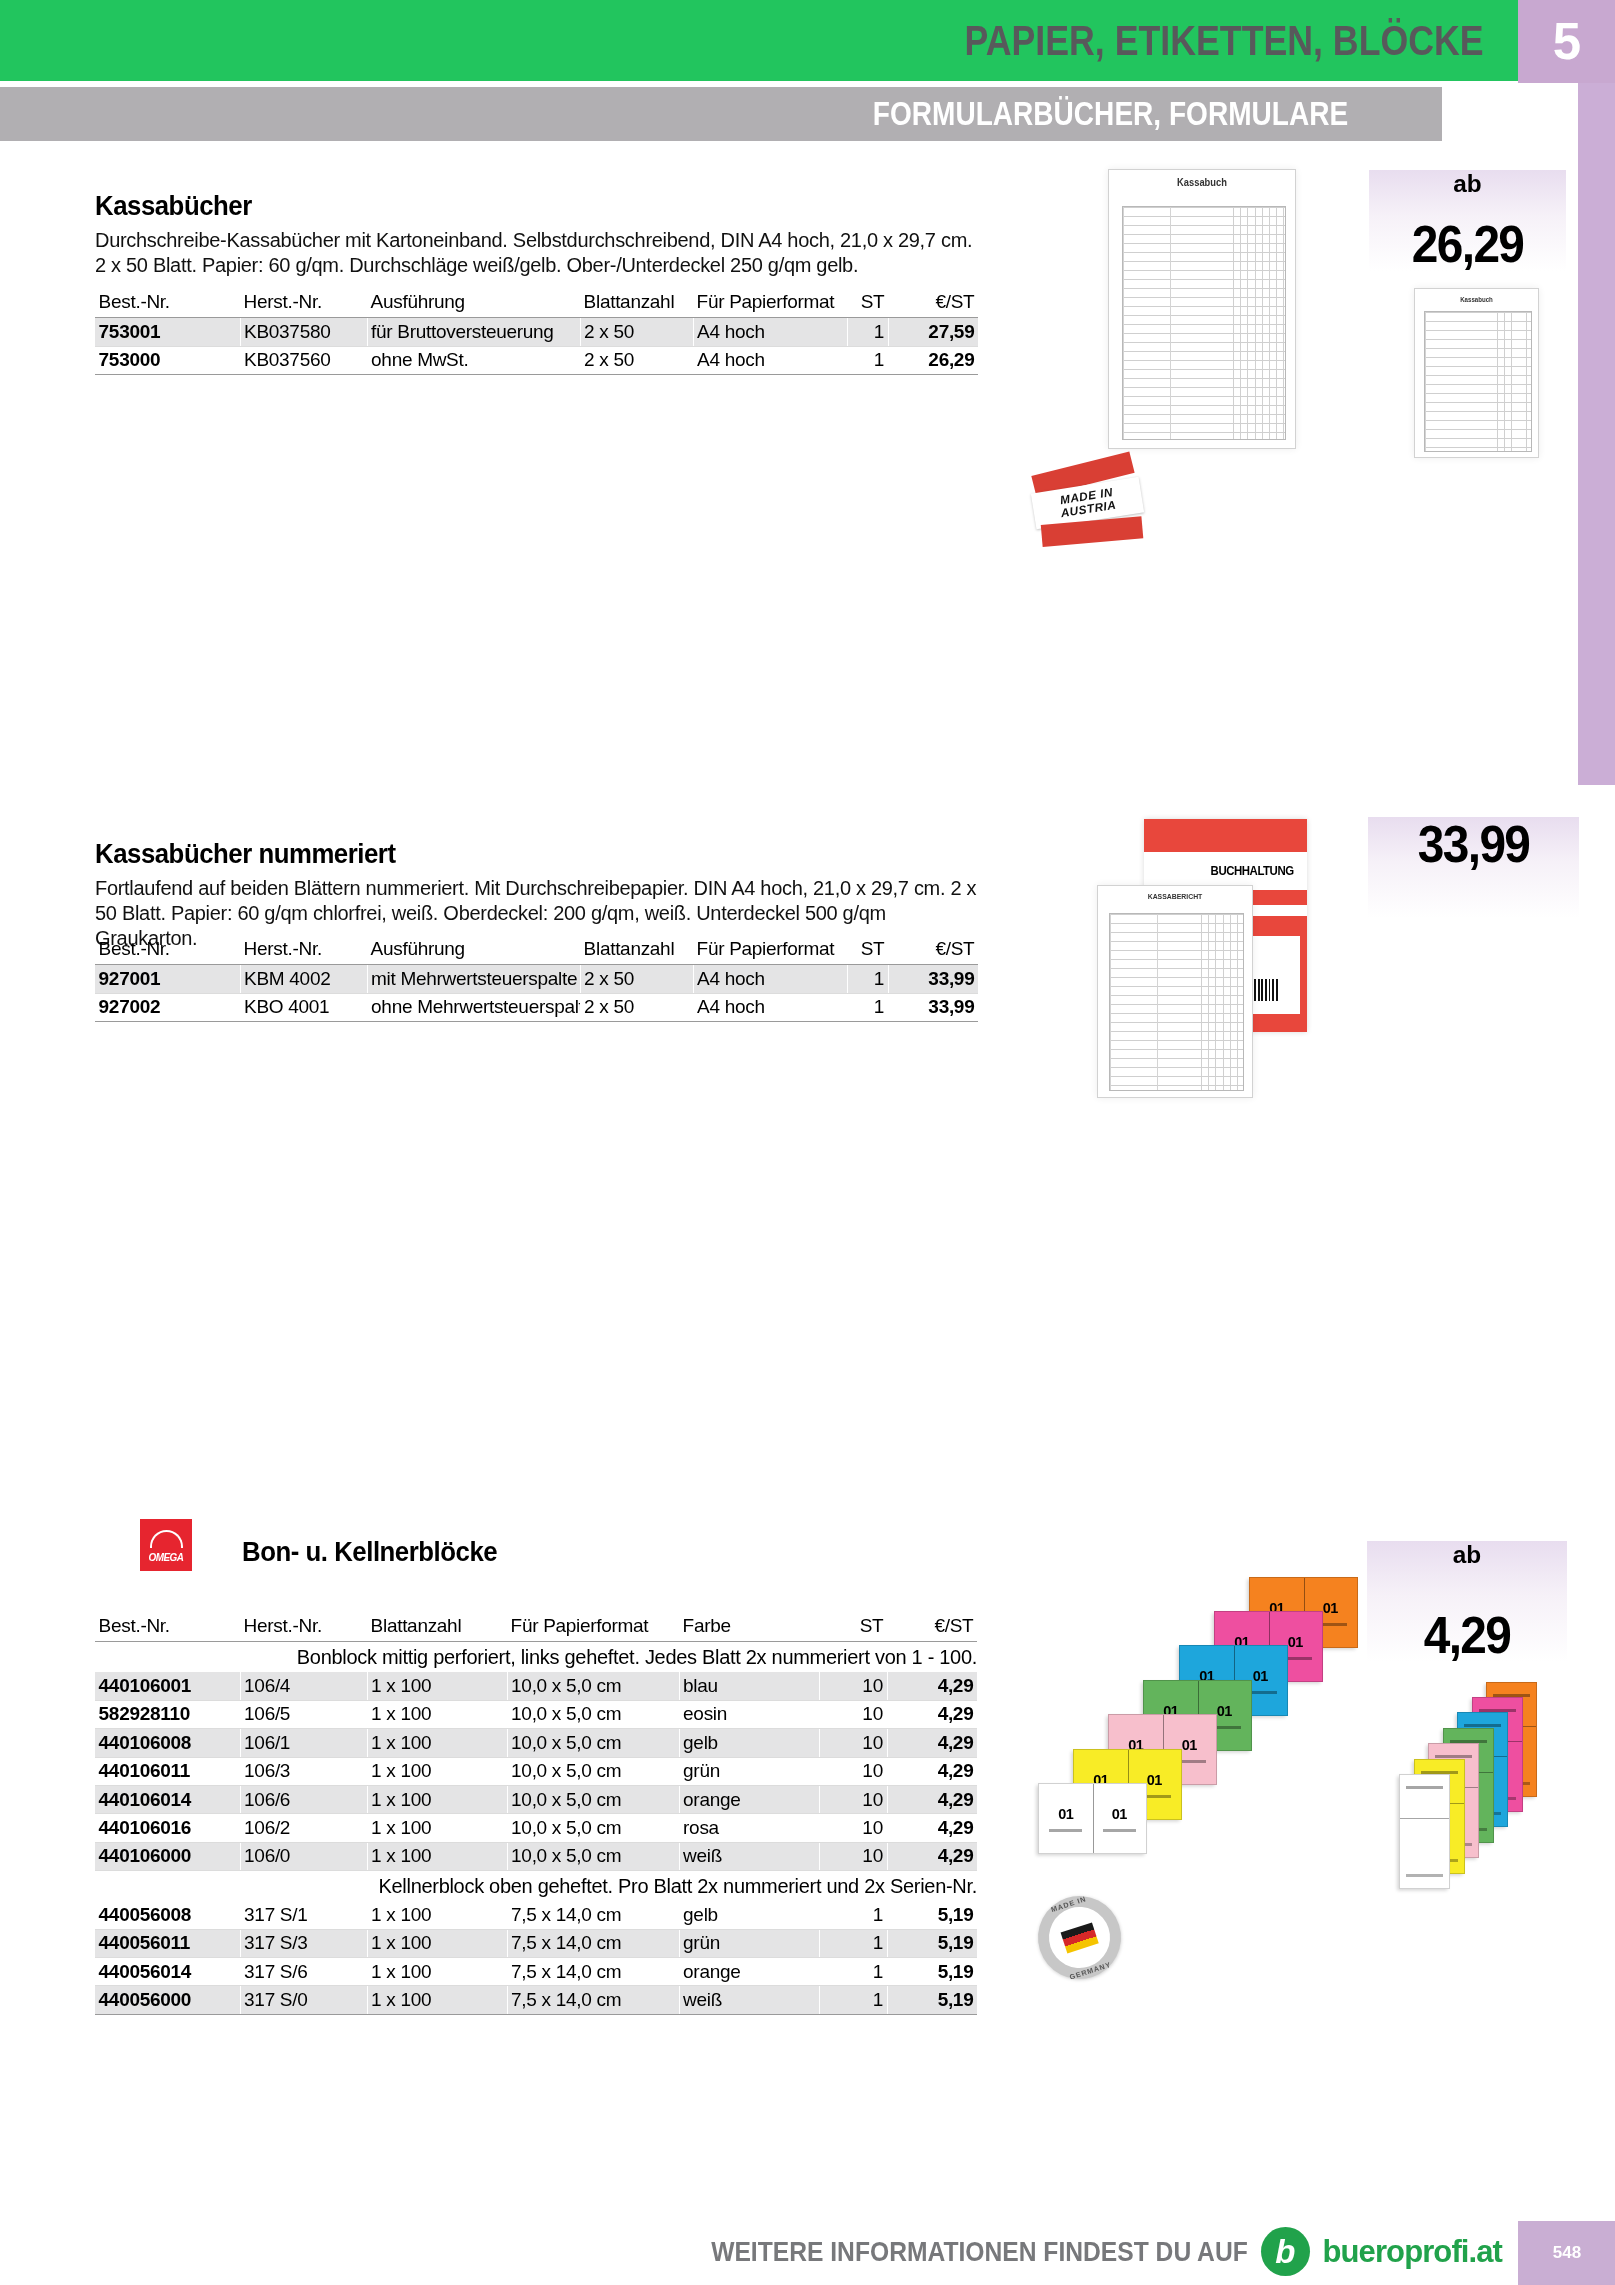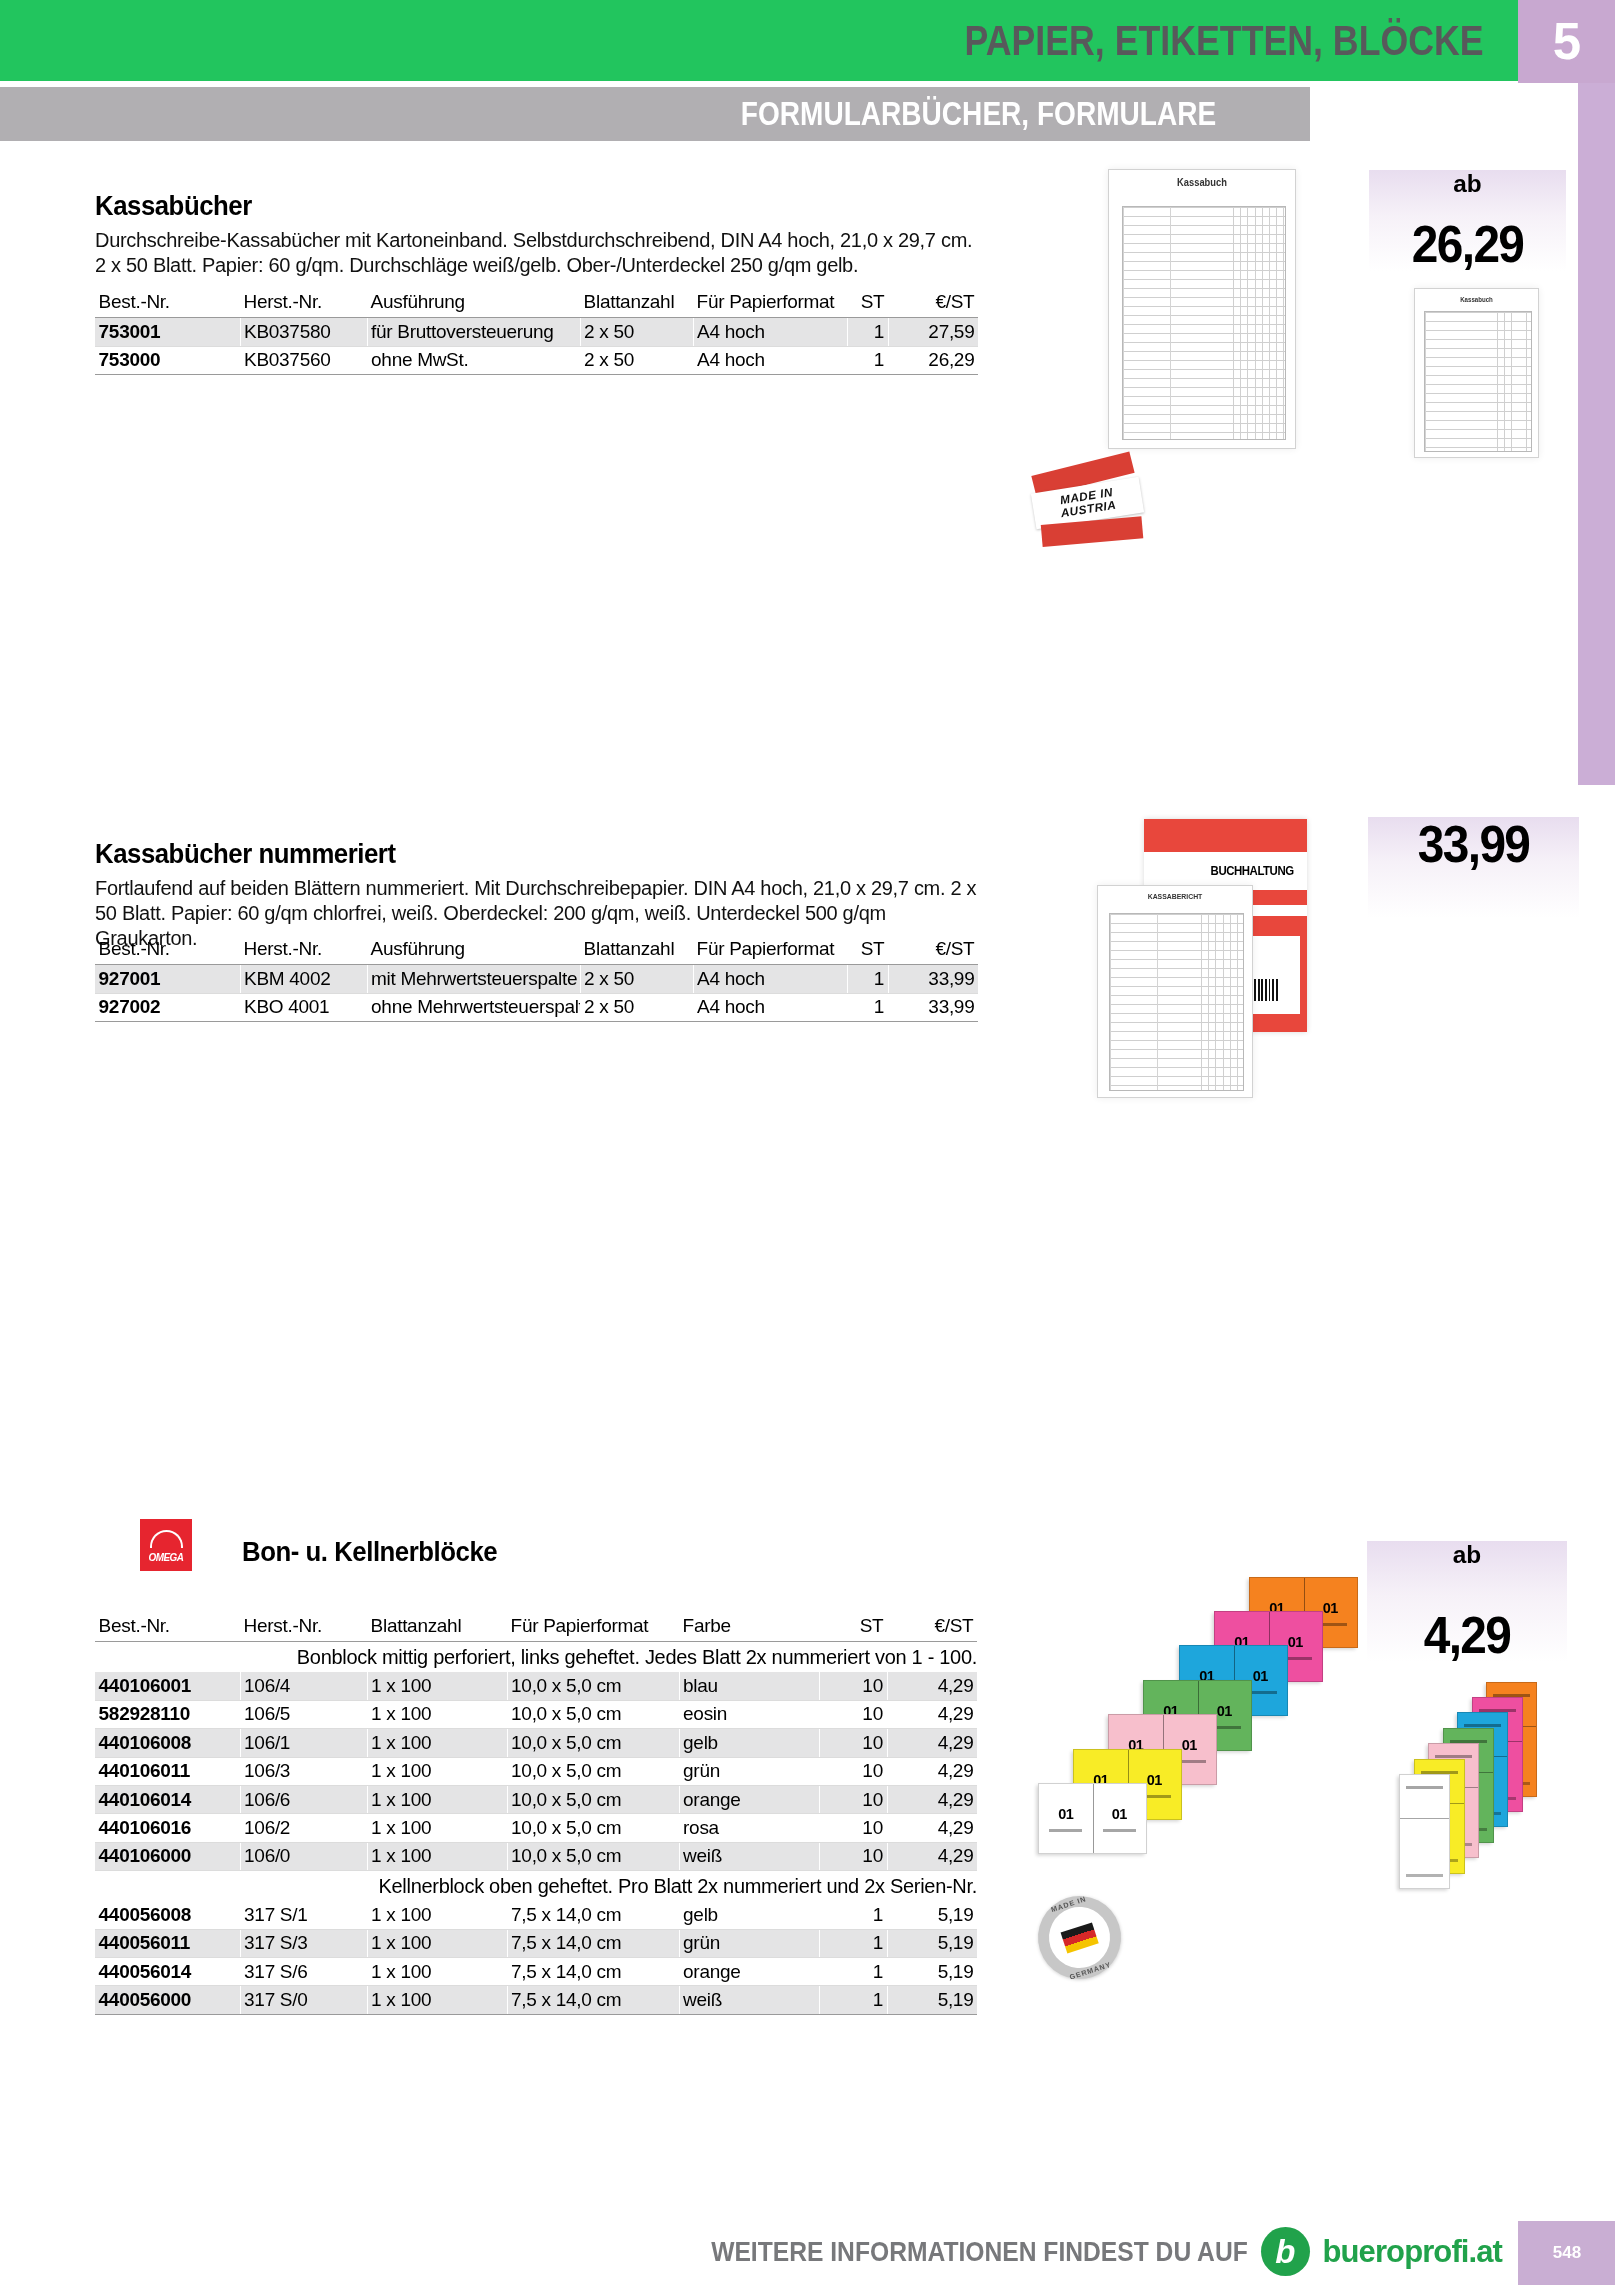--- a/index.html
+++ b/index.html
@@ -9,21 +9,21 @@
 
   
   .band-pink { position:absolute; left:0; top:0; width:1518px; height:81px; background:#22c55e;
                display:flex; align-items:center; justify-content:flex-end; padding-right:34px; }
   .band-pink .t { font-size:42px; font-weight:bold; color:#58595b; letter-spacing:0;
                   display:inline-block; transform:scaleX(.85); transform-origin:right center; white-space:nowrap; }
   .tab5 { position:absolute; left:1518px; top:0; width:98px; height:83px; background:#c8a8d0;
           display:flex; align-items:center; justify-content:center; }
   .tab5 span { color:#fff; font-size:51px; font-weight:bold; }
   .strip { position:absolute; left:1578px; top:83px; width:38px; height:702px; background:#cbaed6; }
-  .gray-bar { position:absolute; left:0; width:1310px; background:#b1afb2;
+  .gray-bar { position:absolute; left:0; width:1442px; background:#b1afb2;
               display:flex; align-items:center; justify-content:flex-end; padding-right:94px; }
   .gray-bar .t { color:#fff; font-weight:bold; display:inline-block; transform:scaleX(.85);
                  transform-origin:right center; white-space:nowrap; }
   .bar1 { top:87px; height:54px; } .bar1 .t { font-size:33px; }
   .bar2 { top:1347px; height:52px; } .bar2 .t { font-size:33px; }
 
   
   .sec-title { position:absolute; font-size:28px; font-weight:bold; letter-spacing:-0.5px;
                transform:scaleX(.92); transform-origin:left center; white-space:nowrap; }
   .sec-desc { position:absolute; width:887px; font-size:20px; line-height:25px; letter-spacing:-0.3px; color:#111; }
@@ -32,21 +32,21 @@
   table.cat { position:absolute; width:882px; border-collapse:collapse; table-layout:fixed;
               font-size:19px; letter-spacing:-0.3px; }
   table.cat th { font-weight:normal; text-align:left; padding:2.7px 0 4.5px 3.6px;
                  border-bottom:0.9px solid #9a9a9a; white-space:nowrap; }
   table.cat td { padding:2.7px 0 2.7px 3.6px; height:26px; white-space:nowrap; overflow:hidden;
                  border-bottom:0.9px solid #dcdcdc; }
   table.cat td + td { border-left:1.8px solid #fff; }
   table.cat tr.g td { background:#e4e4e5; }
   table.cat tr.w td { background:#fff; }
   table.cat td:first-child { font-weight:bold; }
-  table.cat td:last-child { font-weight:normal;padding-left:20px; }
+  table.cat td:last-child { font-weight:bold;padding-left:20px; }
   table.cat th:nth-last-child(1), table.cat td:nth-last-child(1),
   table.cat th:nth-last-child(2), table.cat td:nth-last-child(2) { text-align:right; padding-right:3.6px; }
   table.cat tr.grp td { background:#fff; font-weight:normal; font-size:20px; padding:3.6px 0 3.6px 1.8px;
                         border-bottom:none; border-left:none; }
   table.cat tbody tr:last-child td { border-bottom:0.9px solid #9a9a9a; }
 
   
   .pricebox { position:absolute; background:linear-gradient(180deg,#e8ddef 0%,#f6f1f8 45%,#ffffff 100%);
               display:flex; flex-direction:column; align-items:center; justify-content:space-between; }
   .pricebox .ab { font-size:24.4px; font-weight:bold; line-height:27px; }

